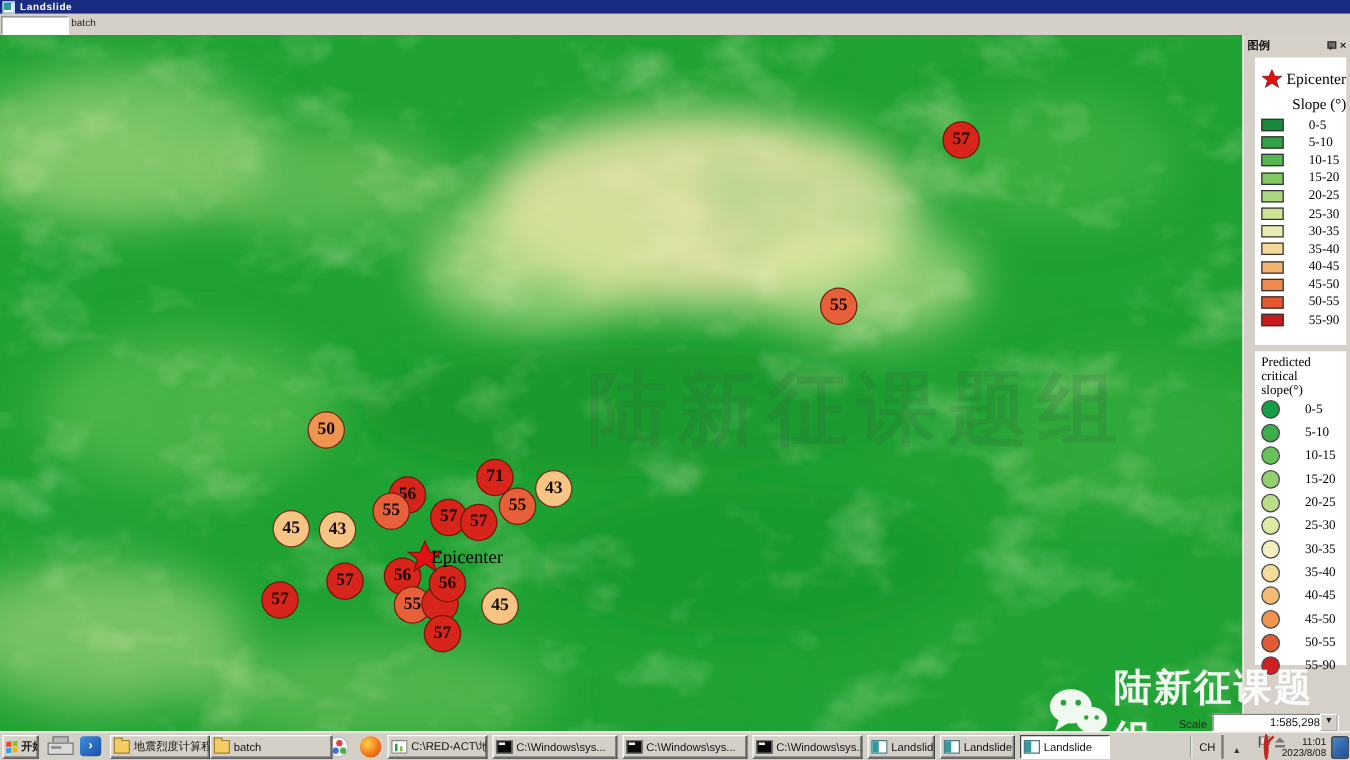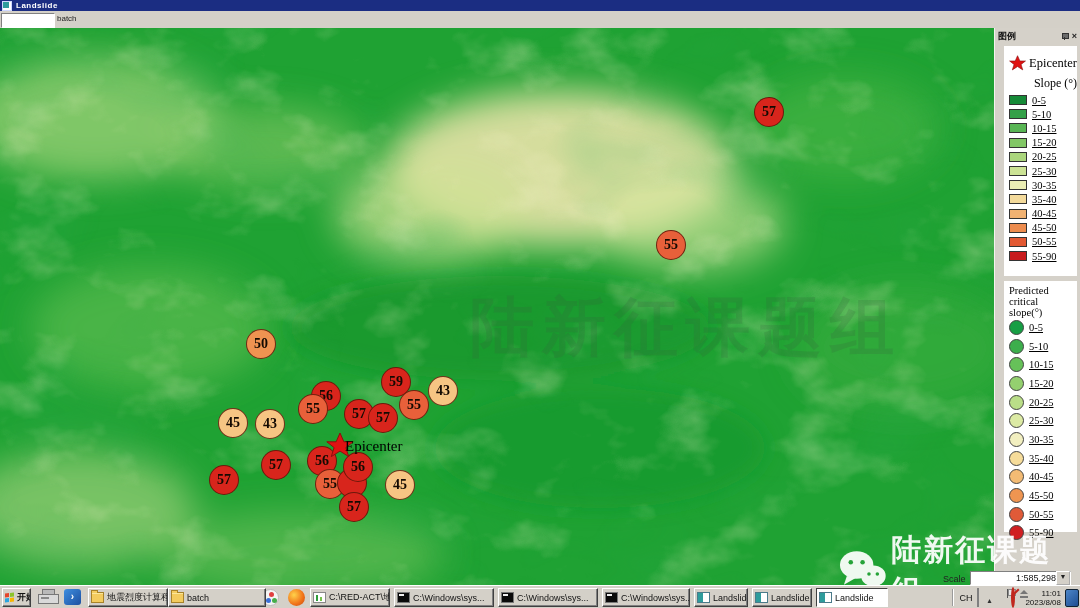--- a/index.html
+++ b/index.html
@@ -41,21 +41,21 @@
   .pin-icon:after{content:"";position:absolute;left:3px;top:4px;width:1px;height:3px;background:#333;}
   .close-icon{font-size:9px;line-height:7px;color:#222;font-weight:bold;}
   .legend-box{position:absolute;background:#fff;box-sizing:border-box;padding:4px 0 0 5px;}
   .legend-box.one{left:9px;top:18px;width:73px;height:230px;}
   .legend-box.two{left:9px;top:253px;width:73px;height:251px;}
   .star-row{display:flex;align-items:center;height:26px;}
   .star-row .lbl{font-family:"Liberation Serif",serif;font-size:12.5px;color:#000;margin-left:3px;}
   .slope-title{font-family:"Liberation Serif",serif;font-size:12px;color:#000;height:17px;text-align:right;}
   .l-row{display:flex;align-items:center;height:14.2px;}
   .l-row .sw{width:18px;height:10px;border:1px solid #333;box-sizing:border-box;flex:none;}
-  .l-row .lb{font-family:"Liberation Serif",serif;font-size:10.5px;color:#000;margin-left:5px;text-decoration:underline;}
+  .l-row .lb{font-family:"Liberation Serif",serif;font-size:10.5px;color:#000;margin-left:20px;}
   .legend-box.two .l-row{height:18.7px;}
   .legend-box.two .sw{width:15px;height:15px;border-radius:50%;border:1px solid #444;}
   .crit-title{font-family:"Liberation Serif",serif;font-size:10.5px;line-height:11px;color:#000;}
   
   .scale-label{position:absolute;left:943px;top:574px;font-size:9px;color:#222;z-index:30;}
   .scale-combo{position:absolute;left:970px;top:571px;width:101px;height:14px;background:#fff;
       border-top:1px solid #808080;border-left:1px solid #808080;
       border-bottom:1px solid #fff;border-right:1px solid #fff;z-index:30;
       display:flex;align-items:center;box-sizing:border-box;}
   .scale-combo .val{flex:1;font-size:9px;padding-left:3px;color:#111;text-align:right;}
@@ -186,21 +186,21 @@
       <rect width="994" height="557" filter="url(#noiseLight)" opacity="0.55"></rect>
       <rect width="994" height="557" filter="url(#noiseDark)" opacity="0.45"></rect>
     </svg>
 
     <div class="center-watermark">陆新征课题组</div>
 
     <div id="markers">
         <div class="marker" style="left: 769px; top: 84px; background: rgb(216, 37, 28);">57</div>
         <div class="marker" style="left: 671px; top: 217px; background: rgb(232, 96, 58);">55</div>
         <div class="marker" style="left: 261px; top: 316px; background: rgb(239, 147, 81);">50</div>
-        <div class="marker" style="left: 396px; top: 354px; background: rgb(216, 37, 28);">59</div>
+        <div class="marker" style="left: 396px; top: 354px; background: rgb(216, 37, 28);">71</div>
         <div class="marker" style="left: 443px; top: 363px; background: rgb(246, 197, 131);">43</div>
         <div class="marker" style="left: 326px; top: 368px; background: rgb(216, 37, 28);">56</div>
         <div class="marker" style="left: 414px; top: 377px; background: rgb(232, 96, 58);">55</div>
         <div class="marker" style="left: 313px; top: 381px; background: rgb(232, 96, 58);">55</div>
         <div class="marker" style="left: 359px; top: 386px; background: rgb(216, 37, 28);">57</div>
         <div class="marker" style="left: 383px; top: 390px; background: rgb(216, 37, 28);">57</div>
         <div class="marker" style="left: 233px; top: 395px; background: rgb(246, 197, 131);">45</div>
         <div class="marker" style="left: 270px; top: 396px; background: rgb(246, 197, 131);">43</div>
         <div class="marker" style="left: 276px; top: 437px; background: rgb(216, 37, 28);">57</div>
         <div class="marker" style="left: 322px; top: 433px; background: rgb(216, 37, 28);">56</div>

